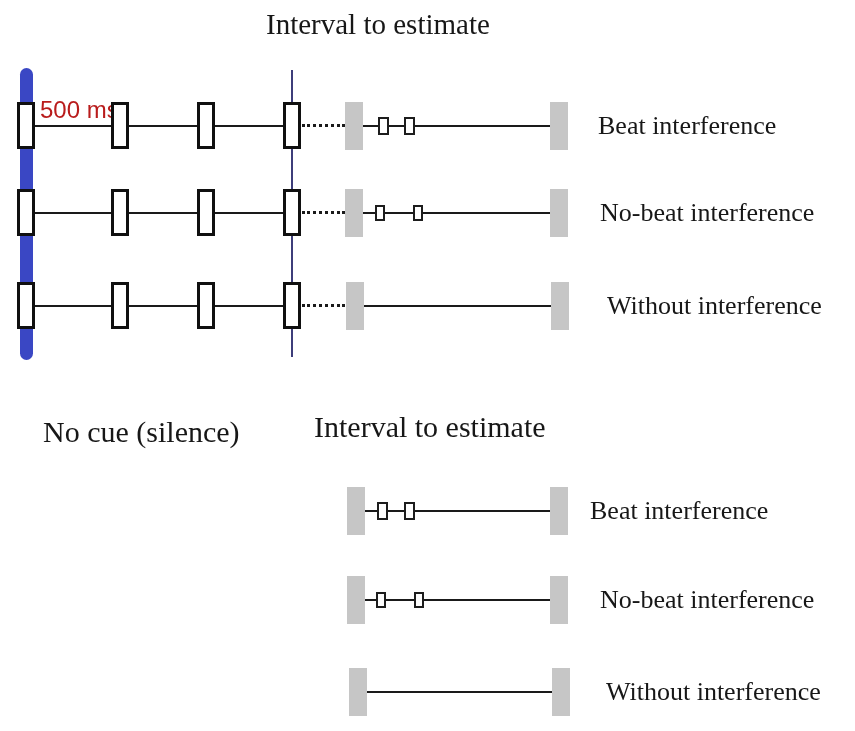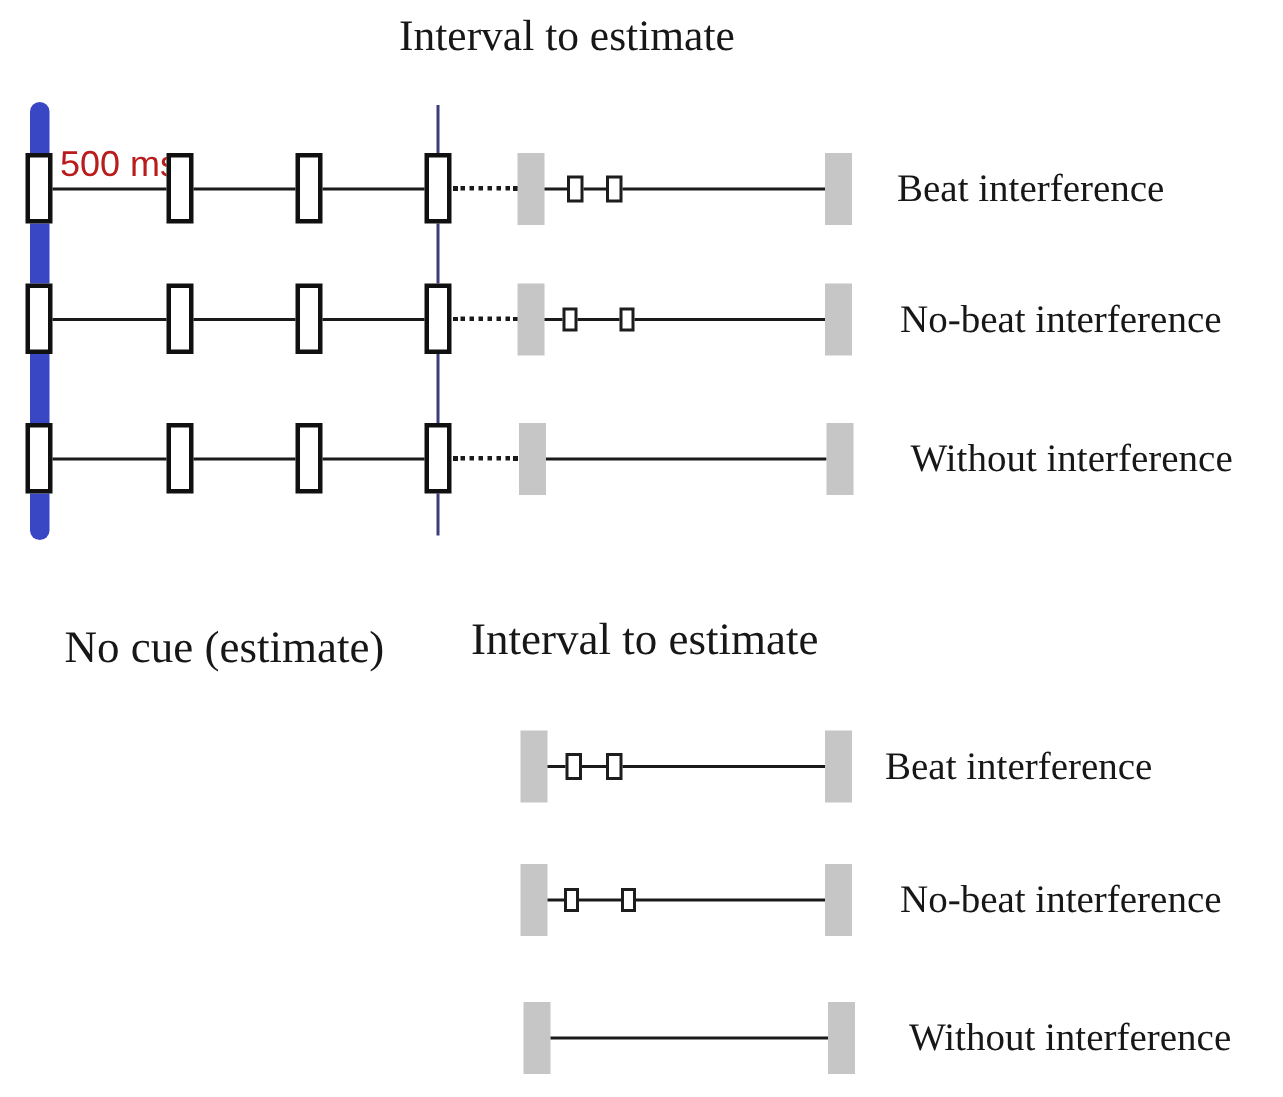--- a/index.html
+++ b/index.html
@@ -123,21 +123,21 @@
     <div class="abs beat-marker" style="left:111px; top:282px;"></div>
     <div class="abs beat-marker" style="left:197px; top:282px;"></div>
     <div class="abs beat-marker" style="left:283px; top:282px;"></div>
     <div class="abs dotline" style="left:302px; top:304px; width:43px;"></div>
     <div class="abs gray-marker" style="left:346px; top:282px;"></div>
     <div class="abs hline" style="left:364px; top:305px; width:187px;"></div>
     <div class="abs gray-marker" style="left:551px; top:282px;"></div>
     <div class="abs row-label" style="left:607px; top:289px;">Without interference</div>
   </div>
 
-  <div class="abs heading bottom" style="left:43px; top:415px;">No cue (estimate)</div>
+  <div class="abs heading bottom" style="left:43px; top:415px;">No cue (silence)</div>
   <div class="abs heading bottom" style="left:314px; top:410px;">Interval to estimate</div>
 
   <div>
     <div class="abs gray-marker" style="left:347px; top:487px;"></div>
     <div class="abs hline" style="left:365px; top:510px; width:185px;"></div>
     <div class="abs tone-sq" style="left:377px; top:502px; width:11px; height:18px;"></div>
     <div class="abs tone-sq" style="left:404px; top:502px; width:11px; height:18px;"></div>
     <div class="abs gray-marker" style="left:550px; top:487px;"></div>
     <div class="abs row-label" style="left:590px; top:494px;">Beat interference</div>
   </div>

